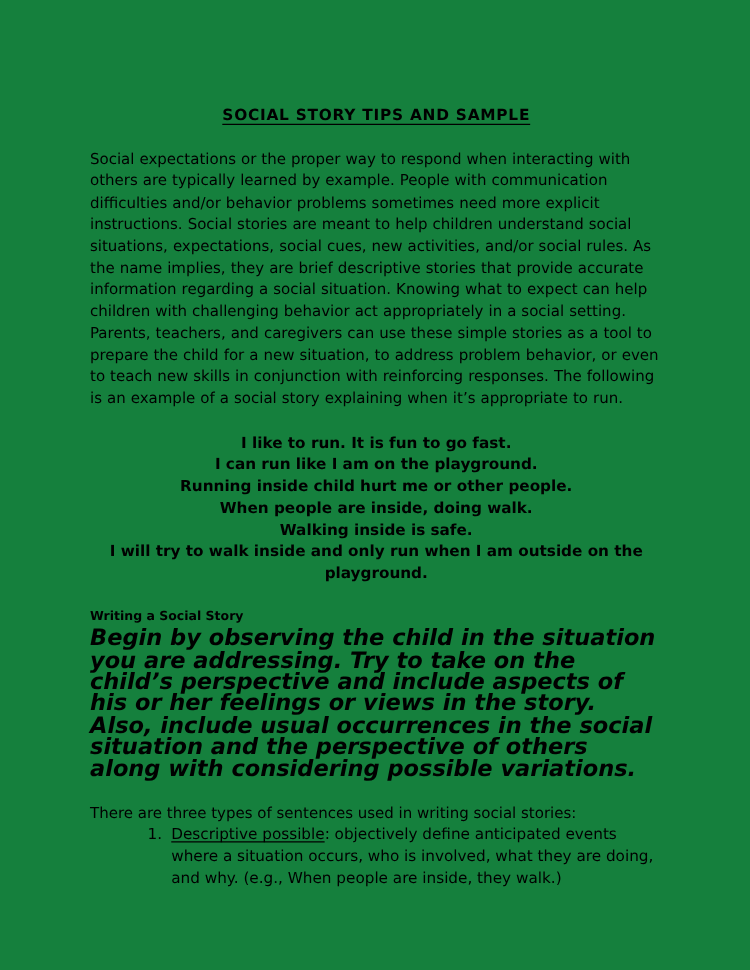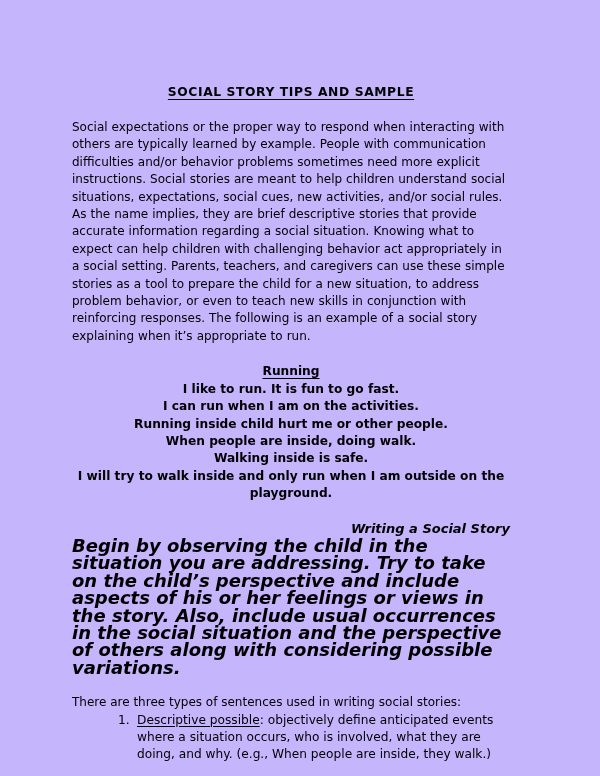--- a/index.html
+++ b/index.html
@@ -11,23 +11,23 @@
     width: 600px;
     height: 776px;
     overflow: hidden;
     font-family: "DejaVu Sans", sans-serif;
     color: #000000;
   }
   .page {
     position: relative;
     width: 600px;
     height: 776px;
-    background: #c4b5fd;
+    background: #15803d;
     box-sizing: border-box;
-    padding: 72px 90px 0 72px;
+    padding: 72px 70px 0 72px;
   }
   .doc-title {
     text-align: center;
     font-weight: bold;
     font-size: 12.3px;
     letter-spacing: 0.6px;
     text-decoration: underline;
     text-underline-offset: 2.5px;
     margin: 12px 0 0 0;
     line-height: 17px;
@@ -50,25 +50,24 @@
     font-weight: bold;
     text-decoration: underline;
     text-underline-offset: 2.5px;
     display: block;
   }
   .story-line {
     display: block;
   }
   .section-head {
     margin: 17px 0 0 0;
-    text-align: right;
+    text-align: left;
     font-weight: bold;
-    font-size: 13px;
+    font-size: 10px;
     line-height: 17.4px;
-    font-style: italic;
   }
   .italic-para {
     margin: 0;
     font-size: 18px;
     line-height: 17.4px;
     font-weight: bold;
     font-style: italic;
     text-align: left;
   }
   .lead-in {
@@ -106,23 +105,22 @@
 </head>
 <body>
 
 <div class="page">
 
   <h1 class="doc-title">SOCIAL STORY TIPS AND SAMPLE</h1>
 
   <p class="intro-para">Social expectations or the proper way to respond when interacting with others are typically learned by example.  People with communication difficulties and/or behavior problems sometimes need more explicit instructions.  Social stories are meant to help children understand social situations, expectations, social cues, new activities, and/or social rules.  As the name implies, they are brief descriptive stories that provide accurate information regarding a social situation.  Knowing what to expect can help children with challenging behavior act appropriately in a social setting.  Parents, teachers, and caregivers can use these simple stories as a tool to prepare the child for a new situation, to address problem behavior, or even to teach new skills in conjunction with reinforcing responses.  The following is an example of a social story explaining when it’s appropriate to run.</p>
 
   <div class="story-block">
-    <span class="story-title">Running</span>
     <span class="story-line">I like to run.  It is fun to go fast.</span>
-    <span class="story-line">I can run when I am on the activities.</span>
+    <span class="story-line">I can run like I am on the playground.</span>
     <span class="story-line">Running inside child hurt me or other people.</span>
     <span class="story-line">When people are inside, doing walk.</span>
     <span class="story-line">Walking inside is safe.</span>
     <span class="story-line">I will try to walk inside and only run when I am outside on the playground.</span>
   </div>
 
   <p class="section-head">Writing a Social Story</p>
 
   <p class="italic-para">Begin by observing the child in the situation you are addressing.  Try to take on the child’s perspective and include aspects of his or her feelings or views in the story.  Also, include usual occurrences in the social situation and the perspective of others along with considering possible variations.</p>
 

